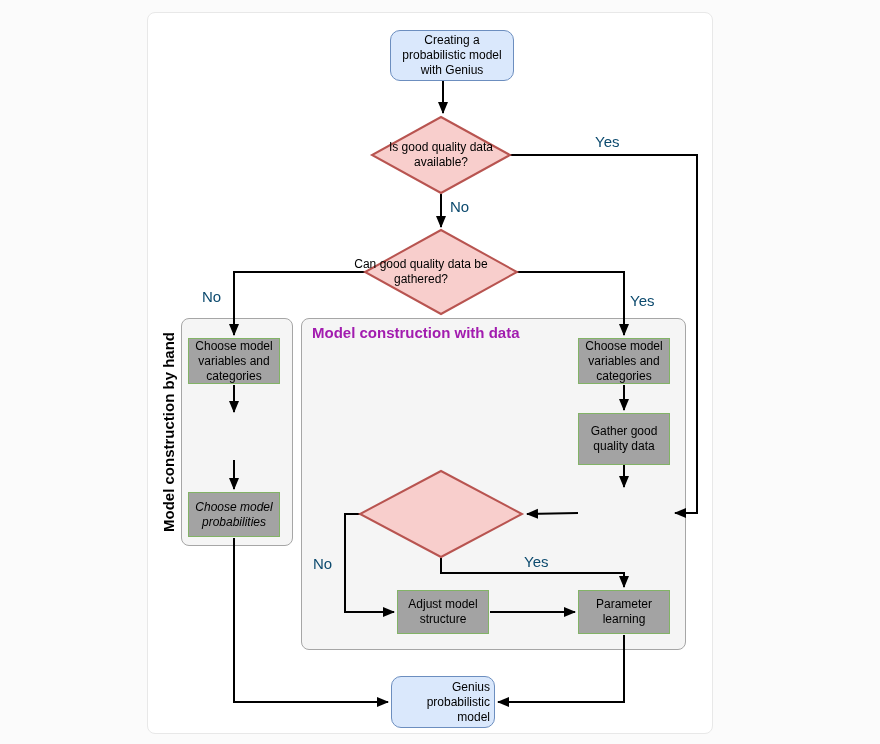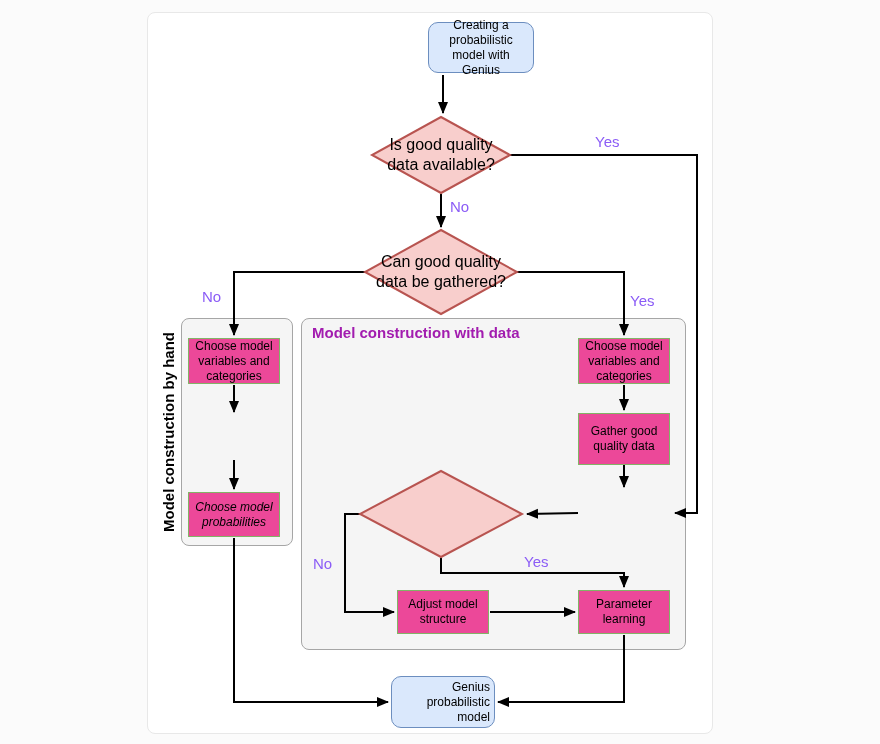--- a/index.html
+++ b/index.html
@@ -55,38 +55,38 @@
   .node{
     position:absolute;
     display:flex;align-items:center;justify-content:center;
     text-align:center;
     font-size:12px;line-height:1.25;color:#000;
     box-sizing:border-box;
     padding:2px 4px;
     z-index:4;
   }
   .process{
-    background:#ec4899;
+    background:#a3a3a3;
     border:1.5px solid #82b366;
   }
   .terminal{
     background:#dae8fc;
     border:1.5px solid #6c8ebf;
     border-radius:10px;
   }
   .diamond-text{
     position:absolute;
     display:flex;align-items:center;justify-content:center;
     text-align:center;
-    font-size:16px;line-height:1.25;color:#000;
+    font-size:12px;line-height:1.25;color:#000;
     z-index:4;
   }
   .edge-label{
     position:absolute;
-    font-size:15px;color:#8b5cf6;
+    font-size:15px;color:#0c4a6e;
     z-index:5;
     white-space:nowrap;
   }
 </style>
 </head>
 <body>
 
 <div class="page">
 
   <div class="card"></div>
@@ -119,34 +119,34 @@
       <polyline points="490,612 575,612" marker-end="url(#arrow)"></polyline>
       <polyline points="624,635 624,702 498,702" marker-end="url(#arrow)"></polyline>
     </g>
     <g fill="#f8cecc" stroke="#b85450" stroke-width="2">
       <polygon points="441,117 510,155 441,193 372,155"></polygon>
       <polygon points="441,230 517,272 441,314 365,272"></polygon>
       <polygon points="441,471 522,514 441,557 360,514"></polygon>
     </g>
   </svg>
 
-  <div class="node terminal" style="left:390px;top:22px;width:106px;height:51px;margin-left:38px;">Creating a probabilistic model with Genius</div>
+  <div class="node terminal" style="left:390px;top:30px;width:124px;height:51px;">Creating a probabilistic model with Genius</div>
 
   <div class="node process" style="left:188px;top:338px;width:92px;height:46px;">Choose model variables and categories</div>
   <div class="node process" style="left:188px;top:492px;width:92px;height:45px;font-style:italic;">Choose model probabilities</div>
 
   <div class="node process" style="left:578px;top:338px;width:92px;height:46px;">Choose model variables and categories</div>
   <div class="node process" style="left:578px;top:413px;width:92px;height:52px;">Gather good quality data</div>
   <div class="node process" style="left:578px;top:590px;width:92px;height:44px;">Parameter learning</div>
   <div class="node process" style="left:397px;top:590px;width:92px;height:44px;">Adjust model structure</div>
 
   <div class="node terminal" style="left:391px;top:676px;width:104px;height:52px;text-align:right;">Genius probabilistic model</div>
 
   <div class="diamond-text" style="left:380px;top:135px;width:122px;height:40px;">Is good quality data available?</div>
-  <div class="diamond-text" style="left:371px;top:252px;width:140px;height:40px;">Can good quality data be gathered?</div>
+  <div class="diamond-text" style="left:351px;top:252px;width:140px;height:40px;">Can good quality data be gathered?</div>
 
   <div class="edge-label" style="left:595px;top:133px;">Yes</div>
   <div class="edge-label" style="left:450px;top:198px;">No</div>
   <div class="edge-label" style="left:202px;top:288px;">No</div>
   <div class="edge-label" style="left:630px;top:292px;">Yes</div>
   <div class="edge-label" style="left:313px;top:555px;">No</div>
   <div class="edge-label" style="left:524px;top:553px;">Yes</div>
 
 </div>
 

